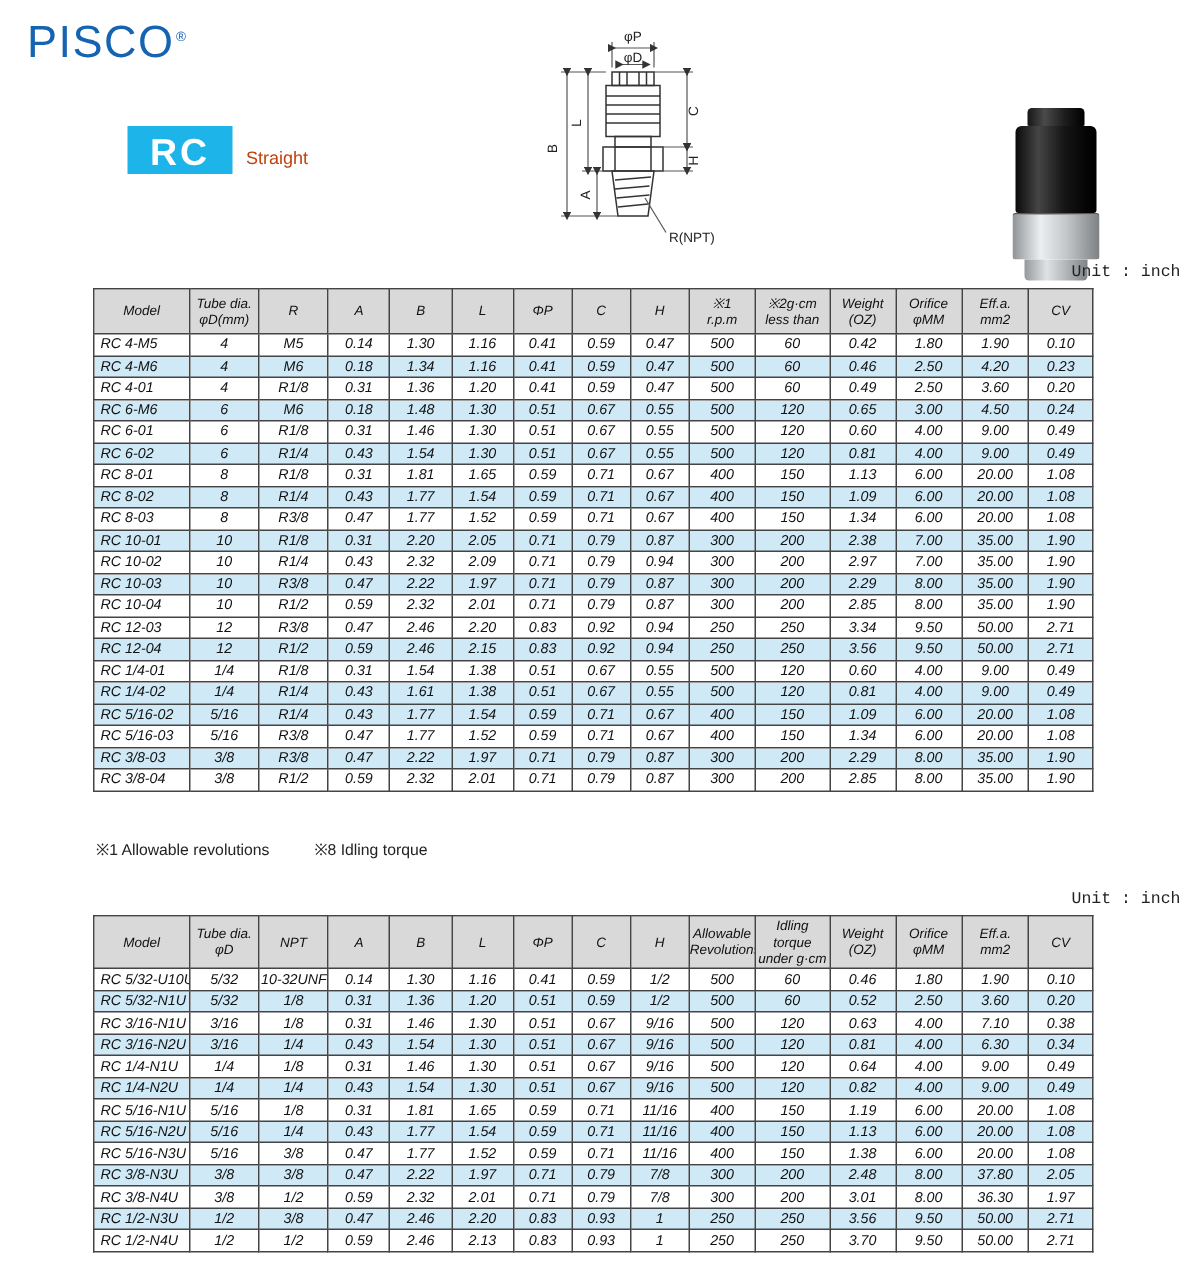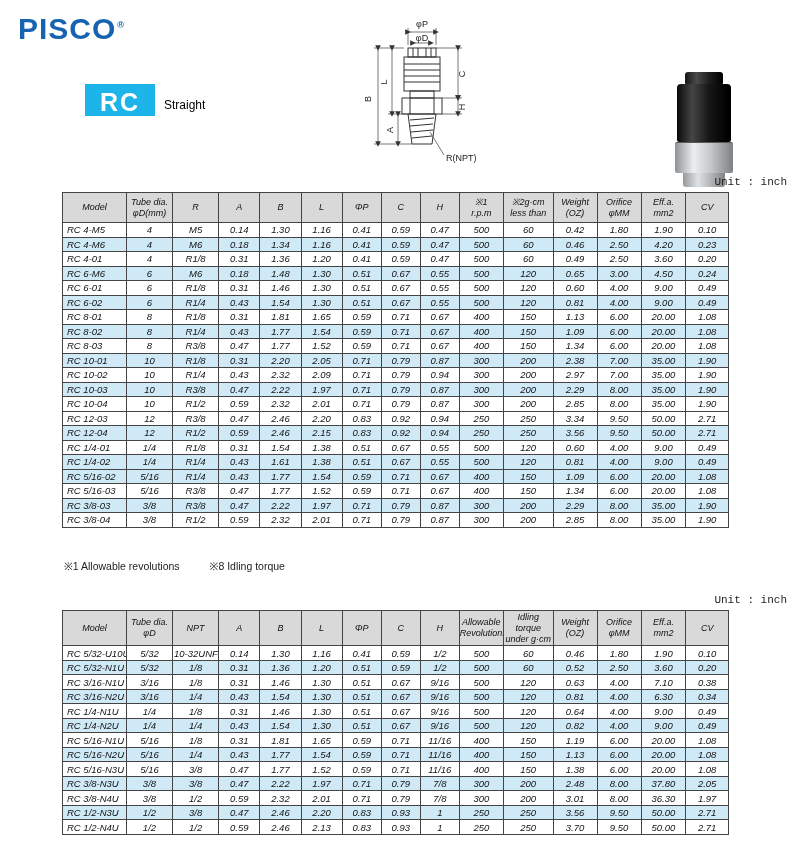--- a/index.html
+++ b/index.html
@@ -7,31 +7,31 @@
   body {
     width:799px; height:842px; position:relative;
     font-family:"Liberation Sans", sans-serif; color:#111;
     overflow:hidden;
   }
   .page { position:absolute; inset:0; }
 
   
   .logo {
     position:absolute; left:18px; top:12px;
-    font-size:30px; font-weight:bold; color:#1663b2; letter-spacing:1px;
+    font-size:30px; font-weight:normal; color:#1663b2; letter-spacing:1px;
   }
   .logo .reg { font-size:9px; vertical-align:super; margin-left:1px; }
 
   
   .series-badge {
     position:absolute; left:85px; top:84px; width:70px; height:32px;
     background:#1cb4e9; color:#fff; font-size:25px; font-weight:bold;
     text-align:center; line-height:36px; letter-spacing:2px;
   }
-  .series-label { position:absolute; left:164px; top:98px; font-size:12px; color:#000000; }
+  .series-label { position:absolute; left:164px; top:98px; font-size:12px; color:#c2410c; }
 
   
   .diagram { position:absolute; left:328px; top:18px; width:185px; height:180px; }
   .diagram text { font-family:"Liberation Sans", sans-serif; font-size:9px; fill:#222; }
 
   
   .photo { position:absolute; left:668px; top:72px; width:72px; height:116px; }
   .pp-ring {
     width:38px; height:12px; margin:0 auto; border-radius:3px 3px 1px 1px;
     background:linear-gradient(90deg,#161616,#4a4a4a 30%,#1d1d1d 65%,#000);

